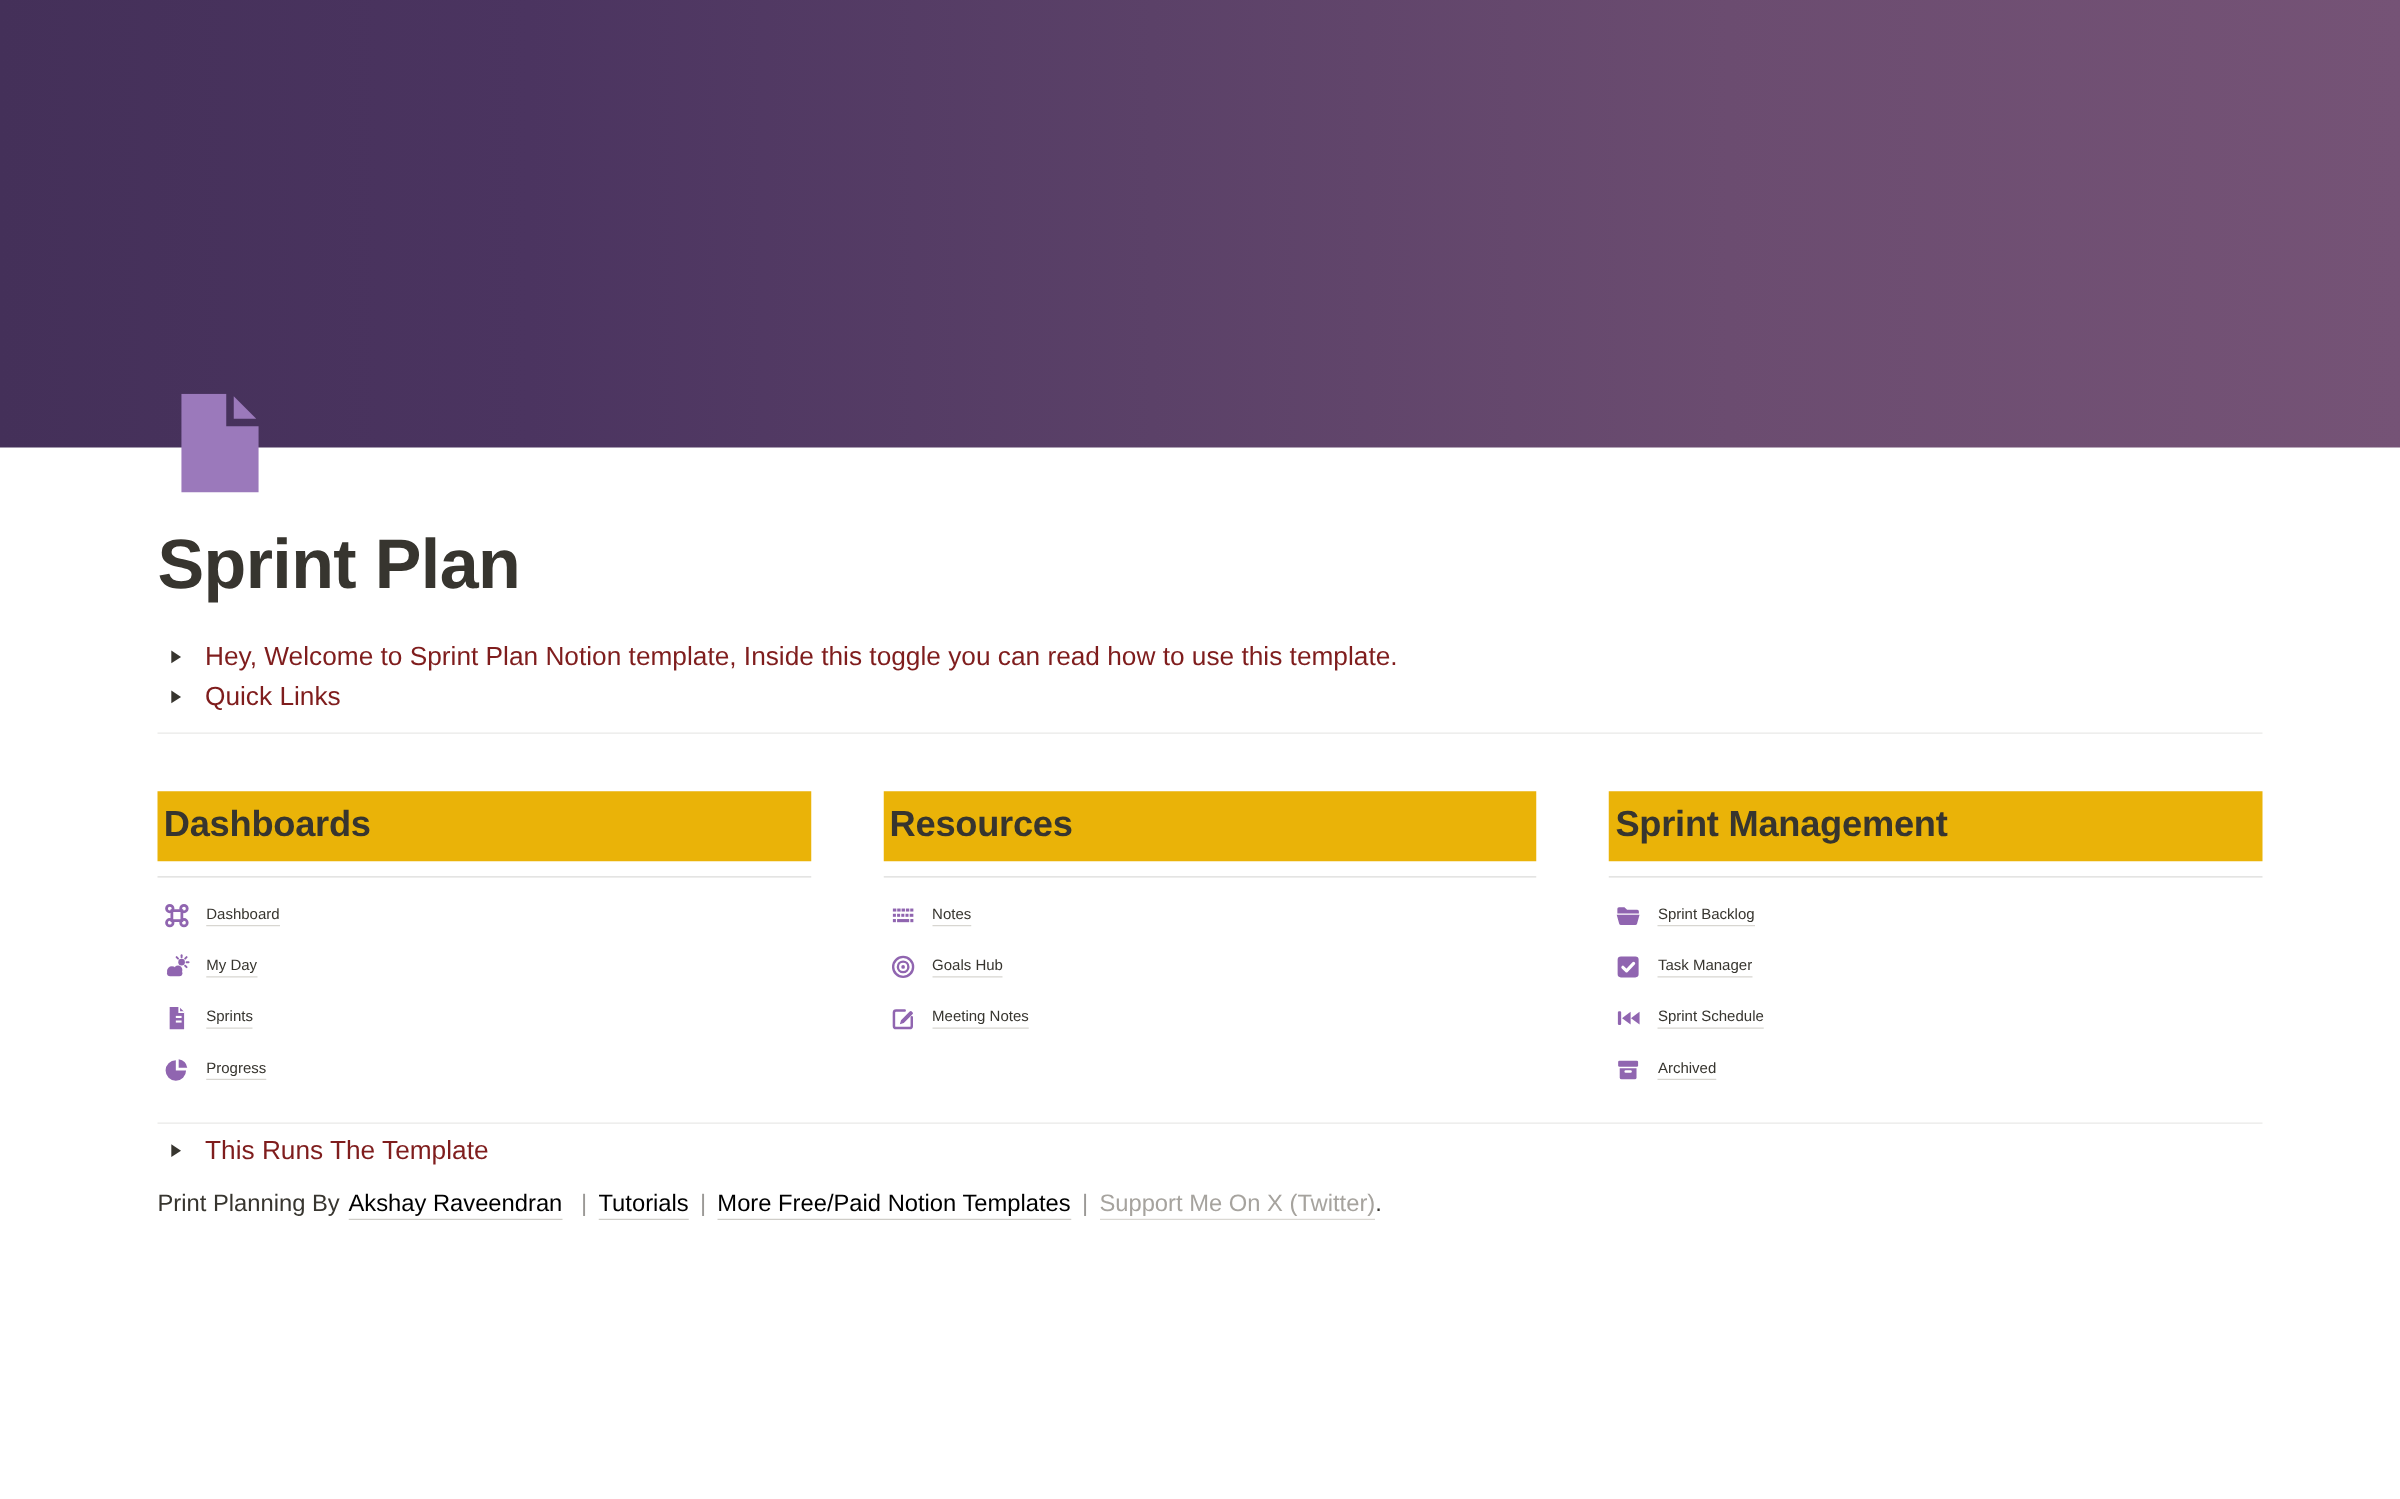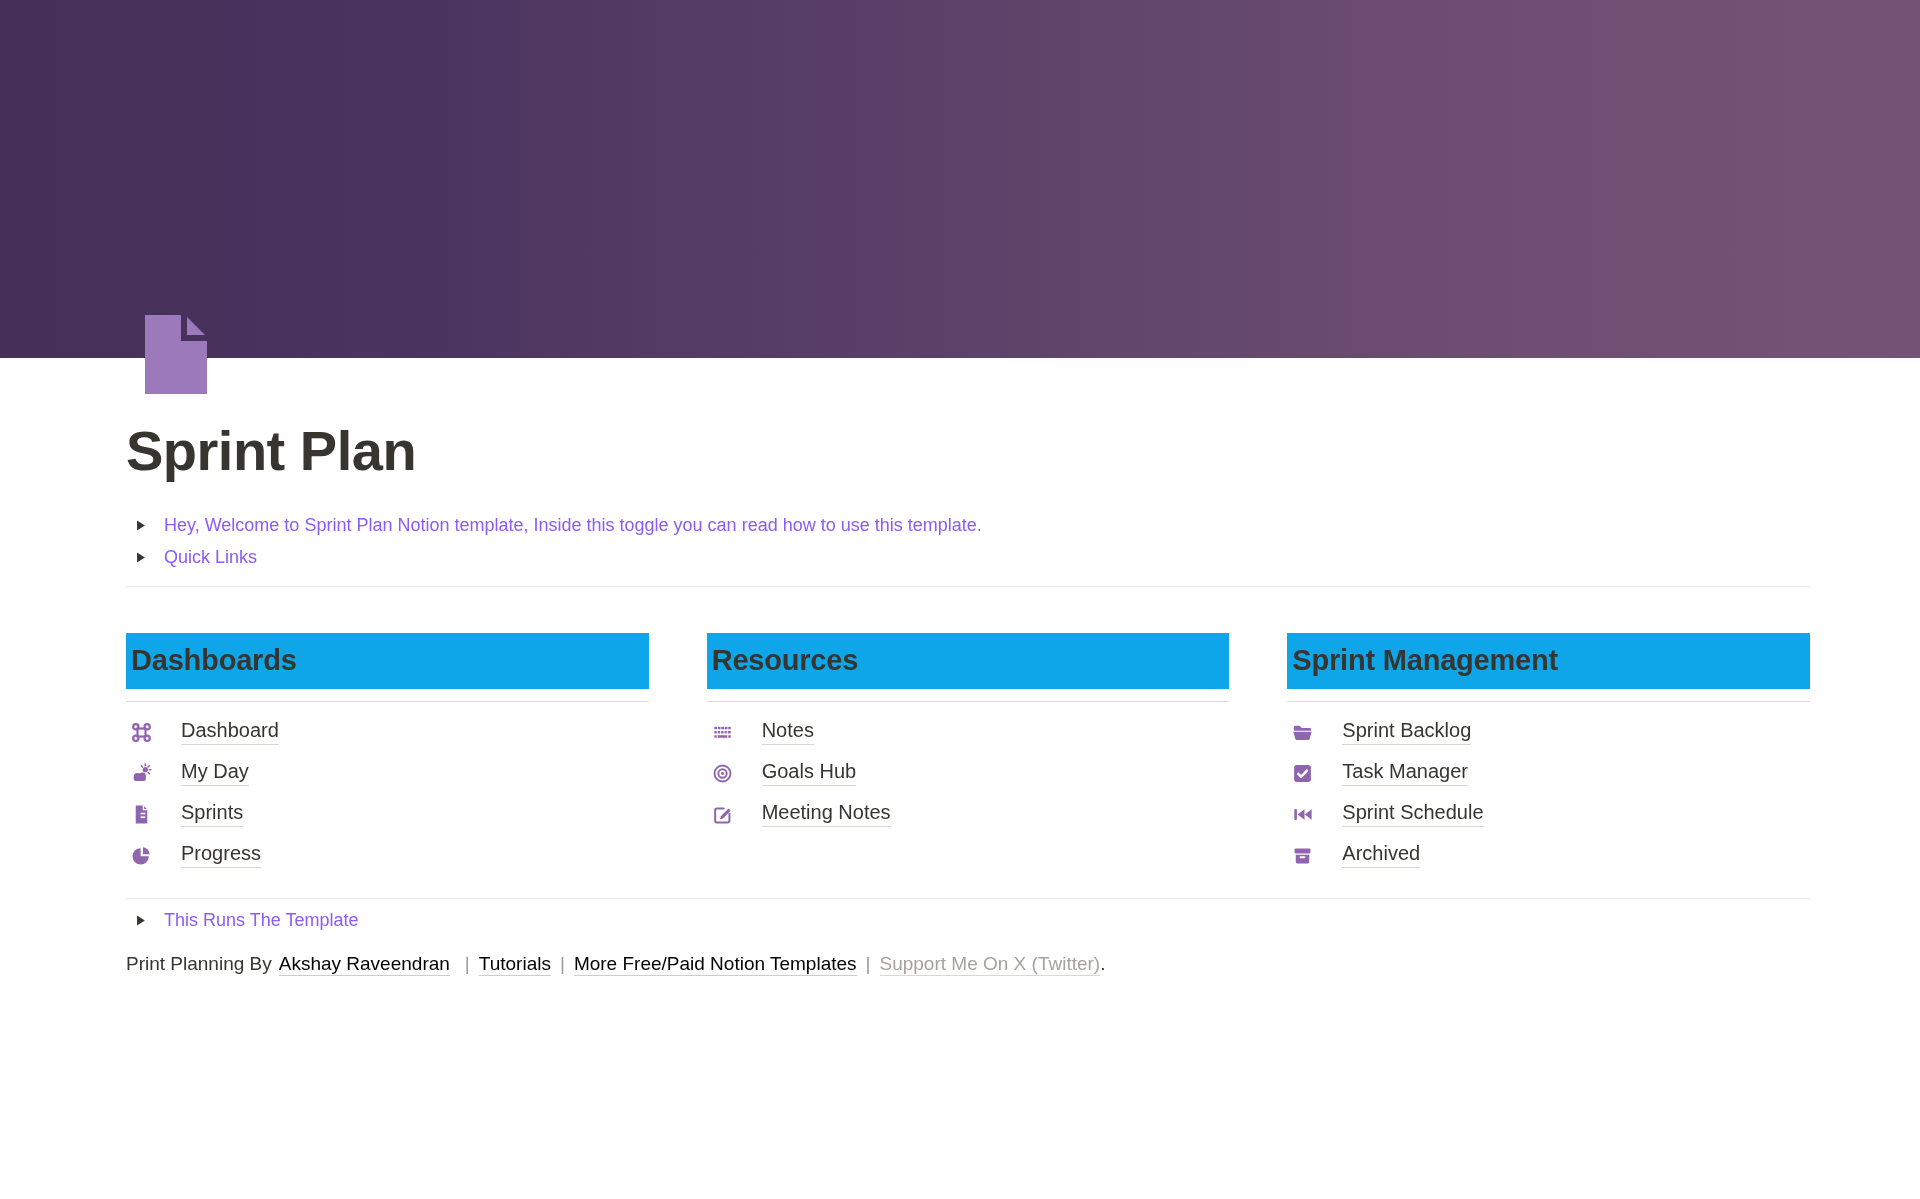--- a/index.html
+++ b/index.html
@@ -24,45 +24,45 @@
     color:#37352F; letter-spacing:-0.5px;
   }
   .toggle-row {
     display:flex; align-items:center;
     height:32px; padding-left:8px;
   }
   .toggle-row.first { margin-top:26px; }
   .toggle-row.second { }
   .toggle-row.bottom { margin-top:6px; }
   .toggle-arrow { width:13px; height:13px; margin-right:17px; flex:none; cursor:pointer; }
-  .toggle-label { font-size:18px; color:#8b5cf6; }
+  .toggle-label { font-size:21px; color:#7f1d1d; }
   .divider {
     border:none; border-top:1px solid #E9E9E7;
     margin-top:12px; height:0;
   }
   .divider.below-columns { margin-top:22px; }
   .columns {
     margin-top:46px;
     display:grid; grid-template-columns:1fr 1fr 1fr; column-gap:58px;
   }
   .col-header {
-    height:56px; background:#0ea5e9;
+    height:56px; background:#eab308;
     display:flex; align-items:center; padding-left:5px;
     font-size:29px; font-weight:700; color:#37352F; letter-spacing:-0.2px;
   }
   .col-divider { border:none; border-top:1px solid #DCDCDA; margin-top:12px; height:0; }
   .links { margin-top:10px; }
   .link-row {
     display:flex; align-items:center;
     height:41px; padding-left:5px; cursor:pointer;
   }
   .item-icon { width:21px; height:21px; margin-right:13px; flex:none; }
   .link-text {
-    font-size:20px; color:#37352F;
-    border-bottom:1.5px solid #D8D6D1; padding-bottom:2px;margin-left:16px;
+    font-size:12px; color:#37352F;
+    border-bottom:1.5px solid #D8D6D1; padding-bottom:2px;
   }
   .footer {
     margin-top:13px; font-size:19px; line-height:28px; color:#37352F;
   }
   .footer .prefix { margin-right:7px; }
   .flink {
     color:#000000; cursor:pointer;
     border-bottom:1.5px solid #CFCDC8; padding-bottom:1px;
   }
   .flink.muted { color:#A6A39E; border-bottom-color:#DAD8D3; }

